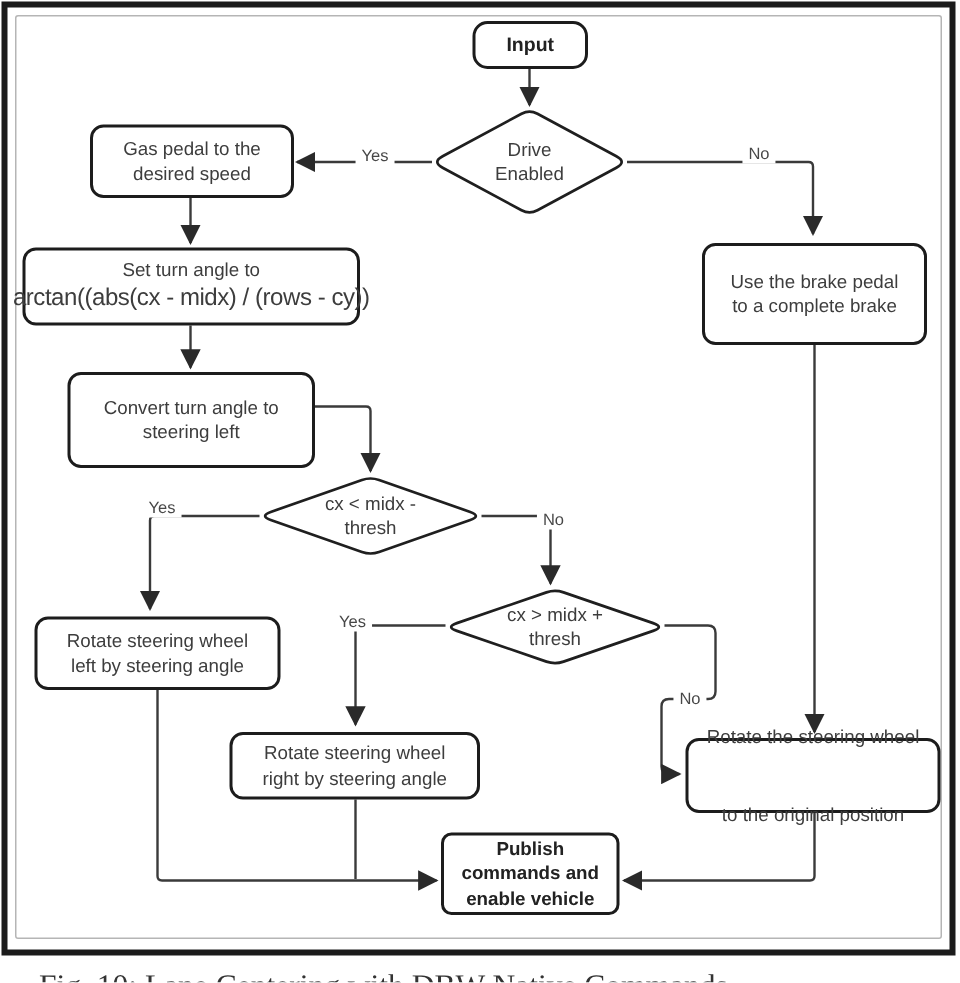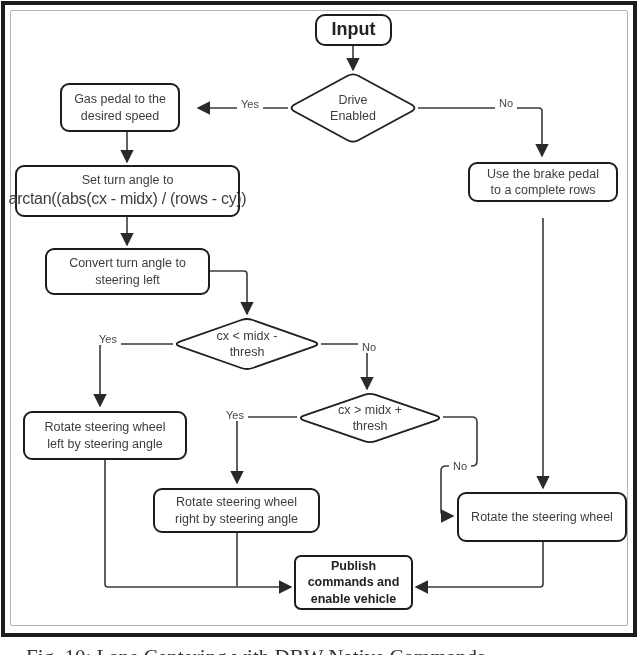--- a/index.html
+++ b/index.html
@@ -68,56 +68,57 @@
       <path d="M321,344 H364 Q367,344 367,347 V389" marker-end="url(#arr)"></path>
       <path d="M297,417 H240 Q237,417 237,420 V483" marker-end="url(#arr)"></path>
       <path d="M443,417 H472 Q477,417 477,422 V461 Q477,466 472,466 H446 Q441,466 441,471 V511 Q441,516 446,516 H453" marker-end="url(#arr)"></path>
       <path d="M543,218 V488" marker-end="url(#arr)"></path>
       <path d="M105,460 V584 Q105,587 108,587 H291" marker-end="url(#arr)"></path>
       <path d="M237,533 V586"></path>
       <path d="M543,542 V584 Q543,587 540,587 H416" marker-end="url(#arr)"></path>
     </g>
   </svg>
 
-  <div class="node bold" style="left:315px; top:14px; width:77px; height:32px; border-radius:10px; font-size:18px;">
+  <div class="node bold" style="left:315px; top:14px; width:77px; height:32px; border-radius:10px; font-size:13px;">
     <span class="ln">Input</span>
   </div>
 
-  <div class="node" style="left:60px; top:83px; width:120px; height:49px;">
+  <div class="node" style="left:60px; top:83px; width:136px; height:49px;">
     <span class="ln">Gas pedal to the</span>
     <span class="ln">desired speed</span>
   </div>
 
   <div class="node" style="left:15px; top:165px; width:225px; height:52px;">
     <span class="ln">Set turn angle to</span>
     <span class="ln formula">arctan((abs(cx - midx) / (rows - cy))</span>
   </div>
 
-  <div class="node" style="left:45px; top:248px; width:165px; height:47px;">
+  <div class="node" style="left:45px; top:248px; width:165px; height:64px;">
     <span class="ln">Convert turn angle to</span>
     <span class="ln">steering left</span>
   </div>
 
   <div class="node" style="left:23px; top:411px; width:164px; height:49px;">
     <span class="ln">Rotate steering wheel</span>
     <span class="ln">left by steering angle</span>
   </div>
 
   <div class="node" style="left:153px; top:488px; width:167px; height:45px;">
     <span class="ln">Rotate steering wheel</span>
     <span class="ln">right by steering angle</span>
   </div>
 
-  <div class="node" style="left:468px; top:162px; width:150px; height:40px;">
+  <div class="node" style="left:468px; top:162px; width:150px; height:68px;">
     <span class="ln">Use the brake pedal</span>
-    <span class="ln">to a complete rows</span>
+    <span class="ln">to a complete brake</span>
   </div>
 
   <div class="node" style="left:457px; top:492px; width:170px; height:50px;gap:36px;">
     <span class="ln">Rotate the steering wheel</span>
+    <span class="ln">to the original position</span>
   </div>
 
   <div class="node bold" style="left:294px; top:555px; width:119px; height:55px; border-width:2.5px; border-radius:7px;">
     <span class="ln">Publish</span>
     <span class="ln">commands and</span>
     <span class="ln">enable vehicle</span>
   </div>
 
   <div class="diamond" style="left:286px; top:71px; width:134px; height:74px;">
     <svg width="134" height="74" viewBox="0 0 134 74">

